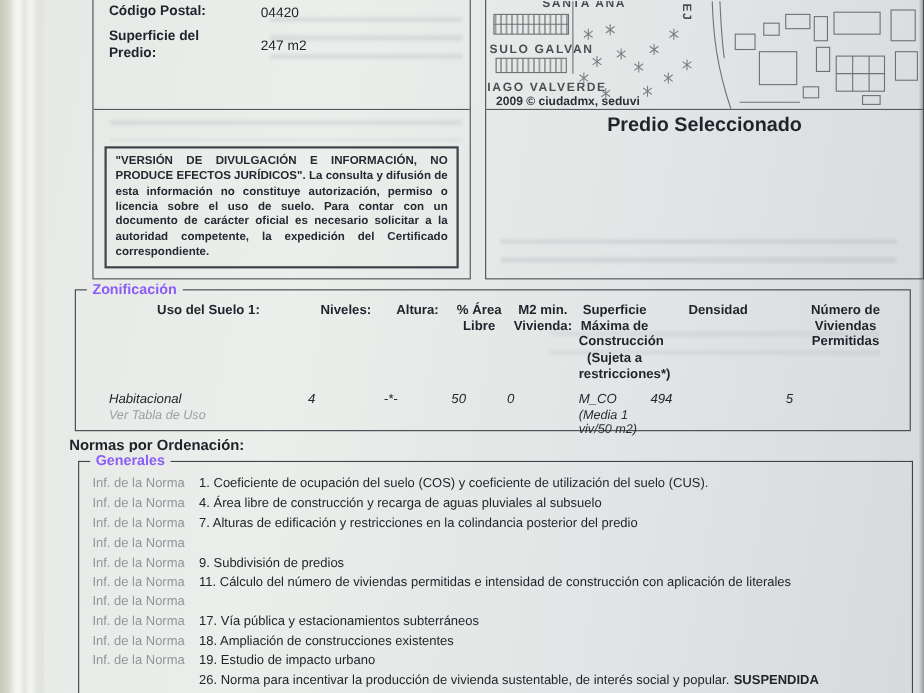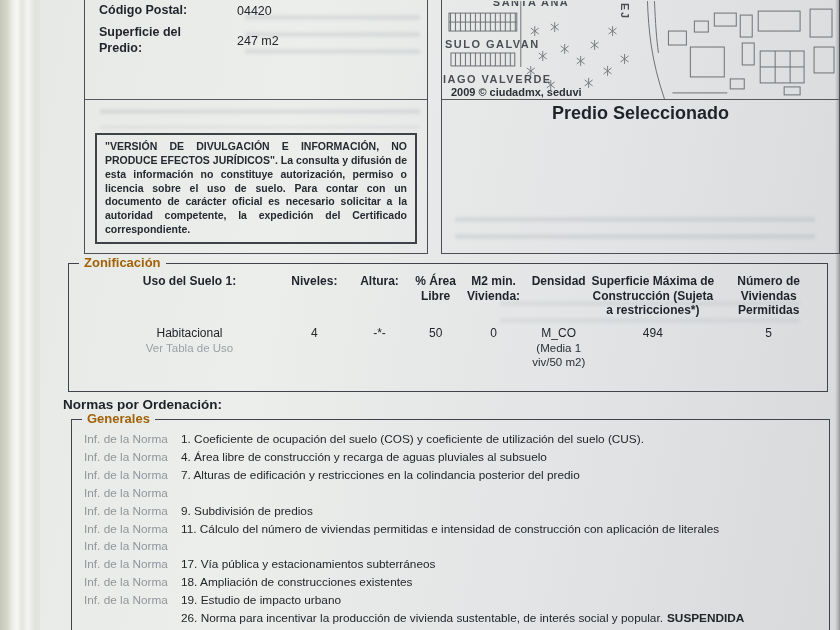--- a/index.html
+++ b/index.html
@@ -50,29 +50,29 @@
 
   .map{position:absolute;top:14px;left:1px;}
   .map-caption{position:absolute;top:116px;left:0;width:100%;text-align:center;
     font-weight:bold;font-size:18px;color:#1f242b;}
   .croquis-note{position:absolute;top:165px;left:9px;right:9px;
     font-weight:bold;font-size:11px;line-height:1.45;text-align:justify;color:#23262c;}
 
   .fieldbox{position:absolute;border:1.2px solid #3f434a;z-index:2;}
   .fieldbox .legend{
     position:absolute;top:-9px;left:10px;background:#e9ebe8;padding:0 5px;
-    font-weight:bold;font-size:13px;color:#a16207;
+    font-weight:bold;font-size:13px;color:#8b5cf6;
   }
   .zonif{left:28px;top:263px;width:758px;height:127px;}
   .ztable{display:grid;grid-template-columns:25% 9.5% 8.5% 7% 9% 9% 17% 15%;
     padding:10px 4px 0 30px;}
   .ztable .th{font-weight:bold;font-size:12px;text-align:center;line-height:1.22;color:#1f232b;}
   .zdata{display:grid;grid-template-columns:25% 9.5% 8.5% 7% 9% 9% 17% 15%;
     padding:8px 4px 0 30px;}
-  .zdata .td{font-size:12px;text-align:center;color:#23262c;line-height:1.2;}
+  .zdata .td{font-size:12px;text-align:left;color:#23262c;line-height:1.2;font-style:italic;}
   .sub-link{font-size:11.5px;color:#9aa1a6;margin-top:2px;}
   .sub-note{font-size:11.5px;color:#2a2e34;margin-top:2px;}
 
   .normas-heading{position:absolute;left:23px;top:397px;z-index:2;margin:0;
     font-size:13.5px;font-weight:bold;color:#1d2128;}
 
   .generales{left:31px;top:419px;width:757px;height:240px;border-bottom:none;}
   .norm-rows{padding:13px 6px 0 12px;}
   .norm-row{display:flex;margin-bottom:4px;font-size:11.8px;line-height:1.18;}
   .norm-row .nlink{width:97px;flex:none;color:#8f969c;}
@@ -174,22 +174,22 @@
   </div>
 
   <div class="fieldbox zonif">
     <span class="legend">Zonificación</span>
     <div class="ztable">
       <div class="th">Uso del Suelo 1:</div>
       <div class="th">Niveles:</div>
       <div class="th">Altura:</div>
       <div class="th">% Área Libre</div>
       <div class="th">M2 min. Vivienda:</div>
+      <div class="th">Superficie Máxima de Construcción (Sujeta a restricciones*)</div>
       <div class="th">Densidad</div>
-      <div class="th">Superficie Máxima de Construcción (Sujeta a restricciones*)</div>
       <div class="th">Número de Viviendas Permitidas</div>
     </div>
     <div class="zdata">
       <div class="td">
         <div>Habitacional</div>
         <div class="sub-link">Ver Tabla de Uso</div>
       </div>
       <div class="td">4</div>
       <div class="td">-*-</div>
       <div class="td">50</div>

